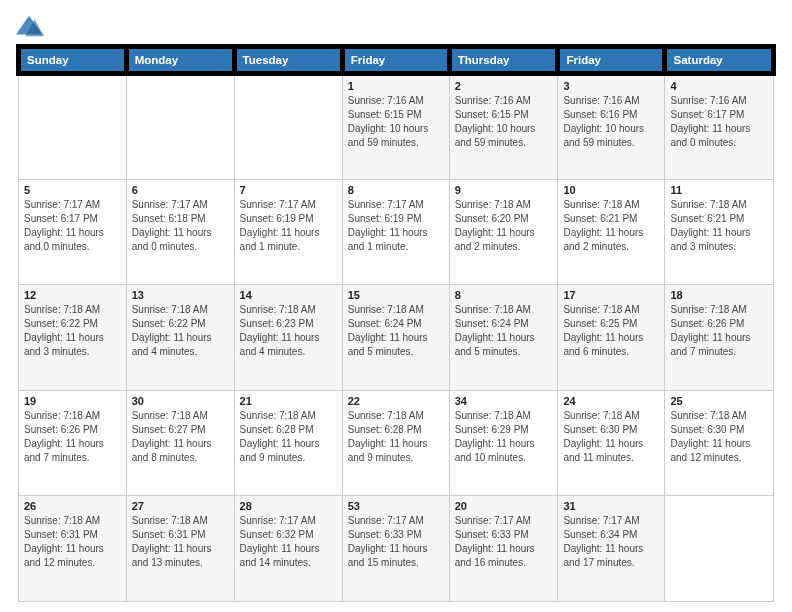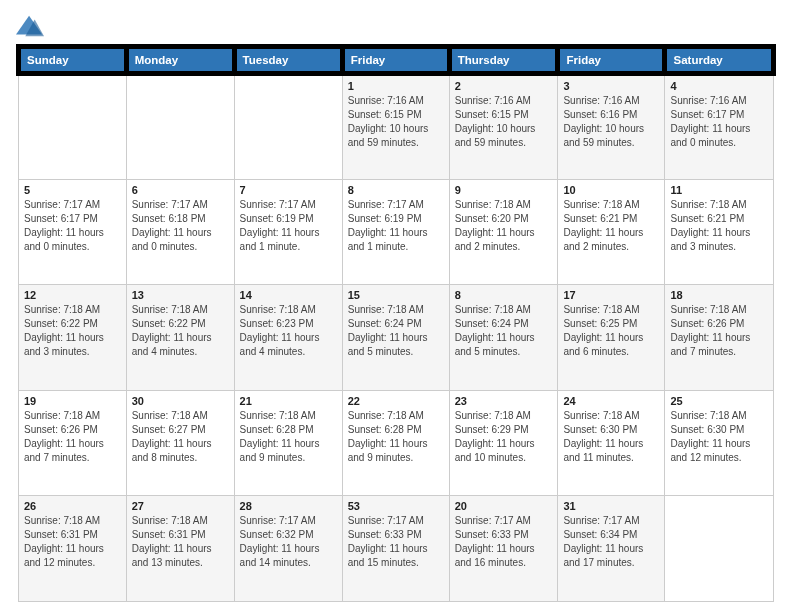--- a/index.html
+++ b/index.html
@@ -297,21 +297,21 @@
 and 9 minutes.</div>
           </td>
           <td>
             <span class="day-num">22</span>
             <div class="day-info" style="white-space: pre-line;">Sunrise: 7:18 AM
 Sunset: 6:28 PM
 Daylight: 11 hours
 and 9 minutes.</div>
           </td>
           <td>
-            <span class="day-num">23</span>
+            <span class="day-num">34</span>
             <div class="day-info" style="white-space: pre-line;">Sunrise: 7:18 AM
 Sunset: 6:29 PM
 Daylight: 11 hours
 and 10 minutes.</div>
           </td>
           <td>
             <span class="day-num">24</span>
             <div class="day-info" style="white-space: pre-line;">Sunrise: 7:18 AM
 Sunset: 6:30 PM
 Daylight: 11 hours

